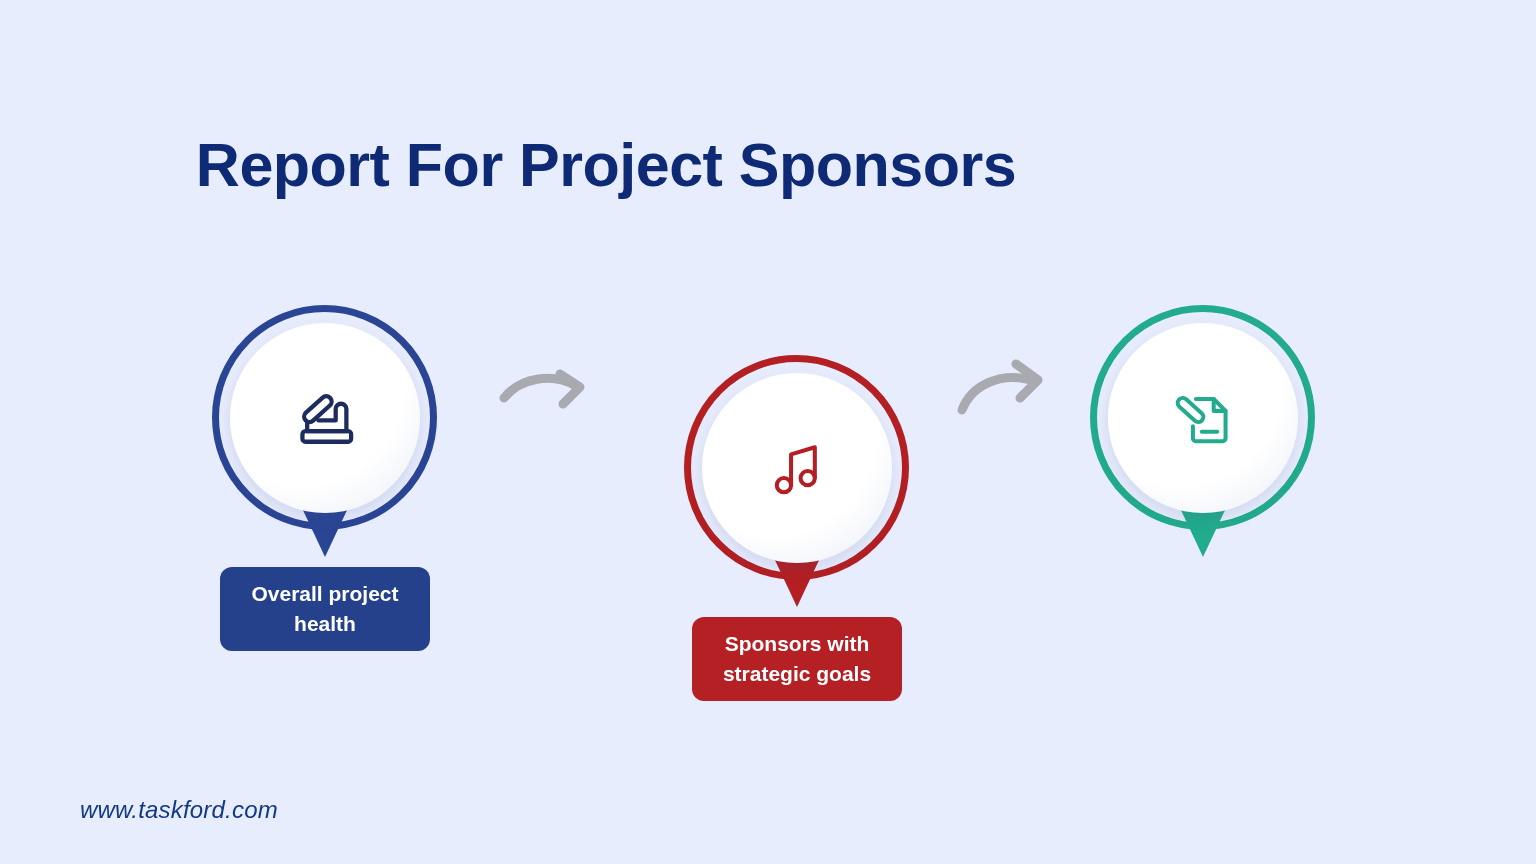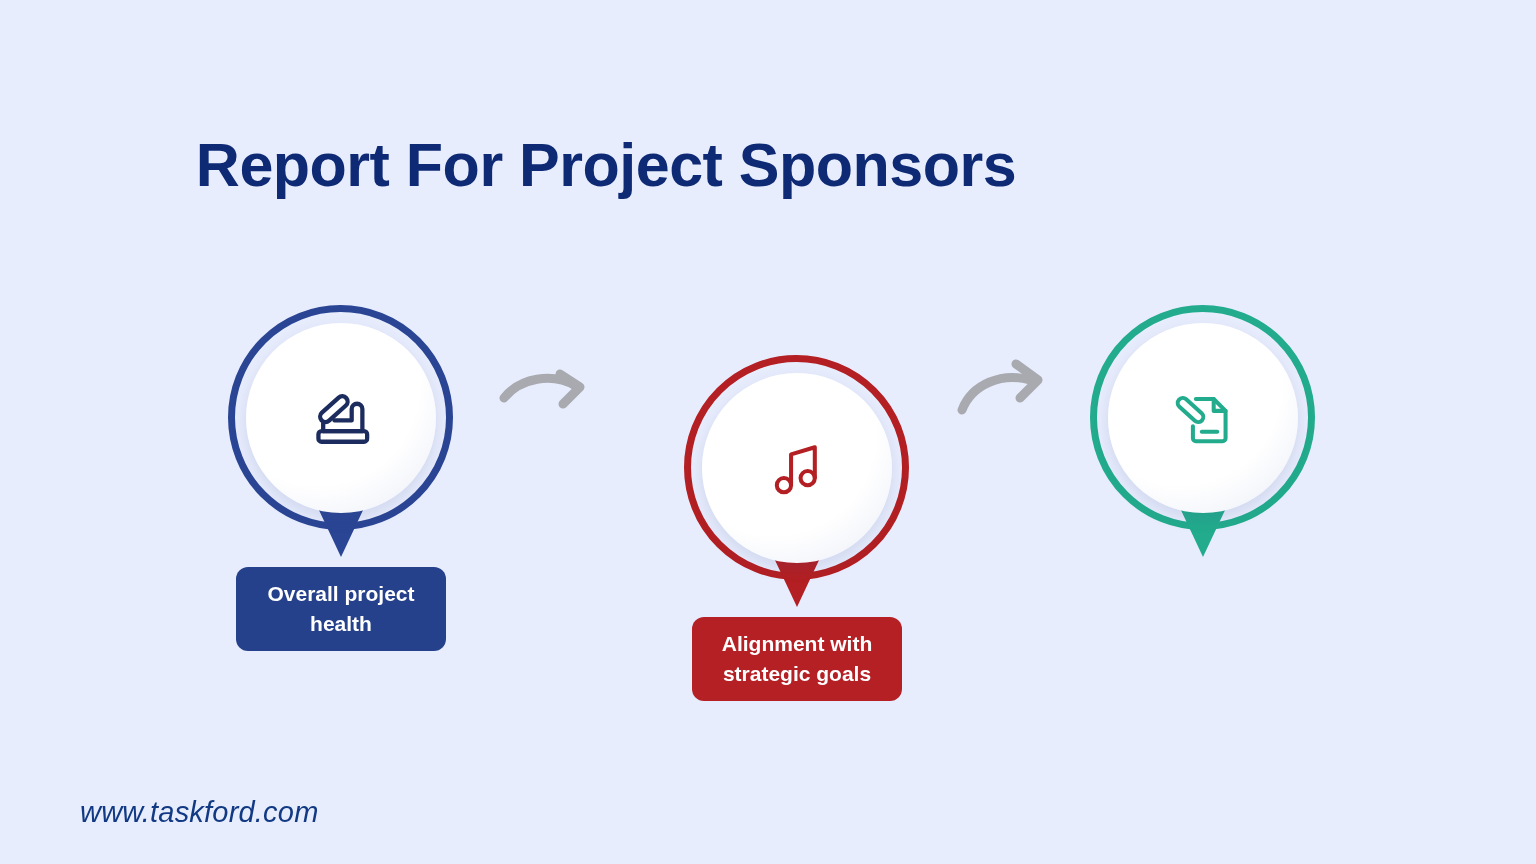--- a/index.html
+++ b/index.html
@@ -38,21 +38,21 @@
     width: 1536px;
     height: 440px;
   }
 
   .step {
     position: absolute;
     top: 0;
     width: 250px;
   }
 
-  .step-1 { left: 216px; }
+  .step-1 { left: 200px; }
   .step-2 { left: 672px; top: 50px; }
   .step-3 { left: 1078px; }
 
   
   .pin {
     position: relative;
     width: 250px;
     height: 250px;
   }
 
@@ -131,21 +131,21 @@
   .arrow svg { width: 100%; height: 100%; display: block; }
 
   #arrow-1 { left: 490px; top: 350px; }
   #arrow-2 { left: 950px; top: 350px; }
 
   
   #footer-url {
     position: absolute;
     left: 80px;
     top: 796px;
-    font-size: 29px;
+    font-size: 24px;
     font-style: italic;
     color: #123a84;
     letter-spacing: 0.2px;
   }
 </style>
 </head>
 <body>
 
 <h1 id="page-title">Report For Project Sponsors</h1>
 
@@ -181,21 +181,21 @@
         <span class="pin-icon">
           <svg viewBox="0 0 64 64" fill="none" stroke="#b31f22" stroke-width="3.4" stroke-linecap="round" stroke-linejoin="round">
             <path d="M27 46 V20.5 L47 14.5 V40"></path>
             <circle cx="21" cy="46.5" r="6"></circle>
             <circle cx="41" cy="40.5" r="6"></circle>
           </svg>
         </span>
       </div>
     </div>
 
-    <div class="chip">Alignment with strategic goals</div>
+    <div class="chip">Sponsors with strategic goals</div>
   </div>
 
   <div class="step step-3" style="--accent:#22ab8c; --accent-chip:#1fab8e;">
 
     <div class="pin">
       <div class="pin-tail"></div>
       <div class="pin-ring"></div>
       <div class="pin-inner">
         <span class="pin-icon">
           <svg viewBox="0 0 64 64" fill="none" stroke="#22ab8c" stroke-width="3.4" stroke-linecap="round" stroke-linejoin="round">

